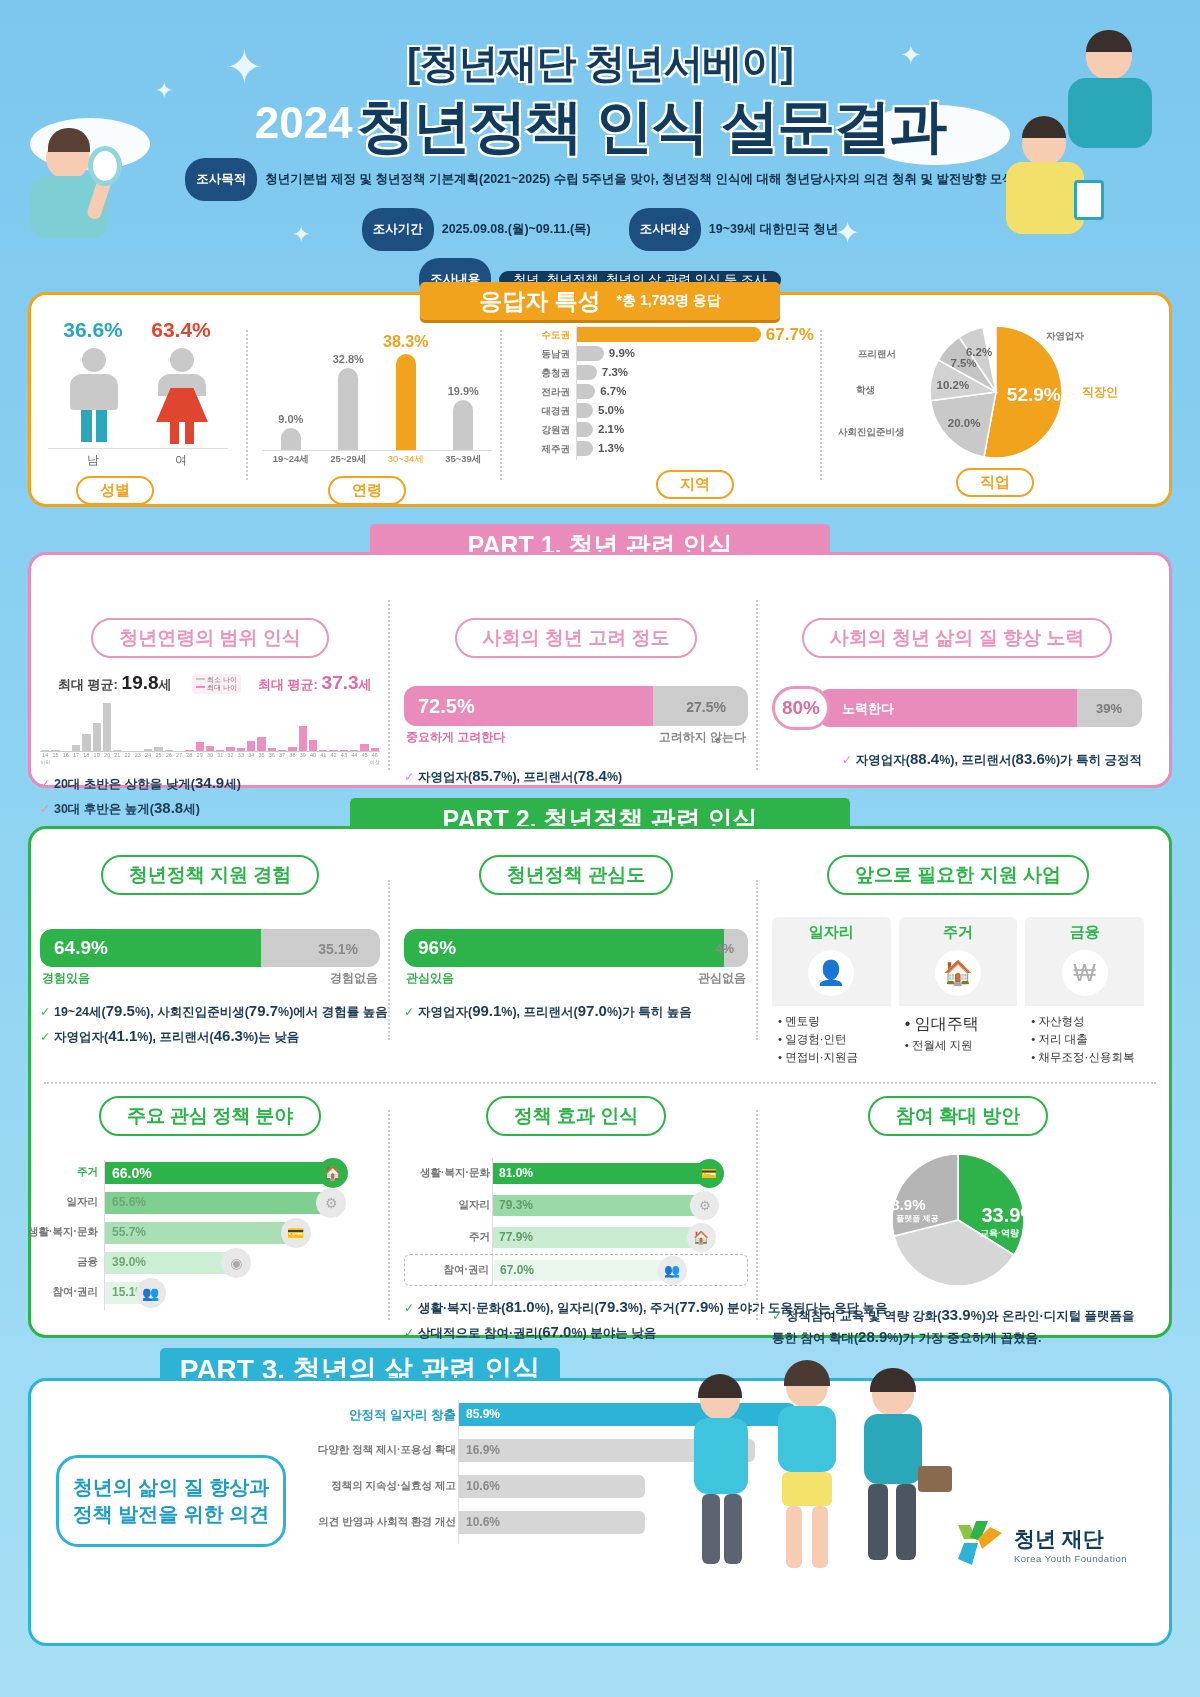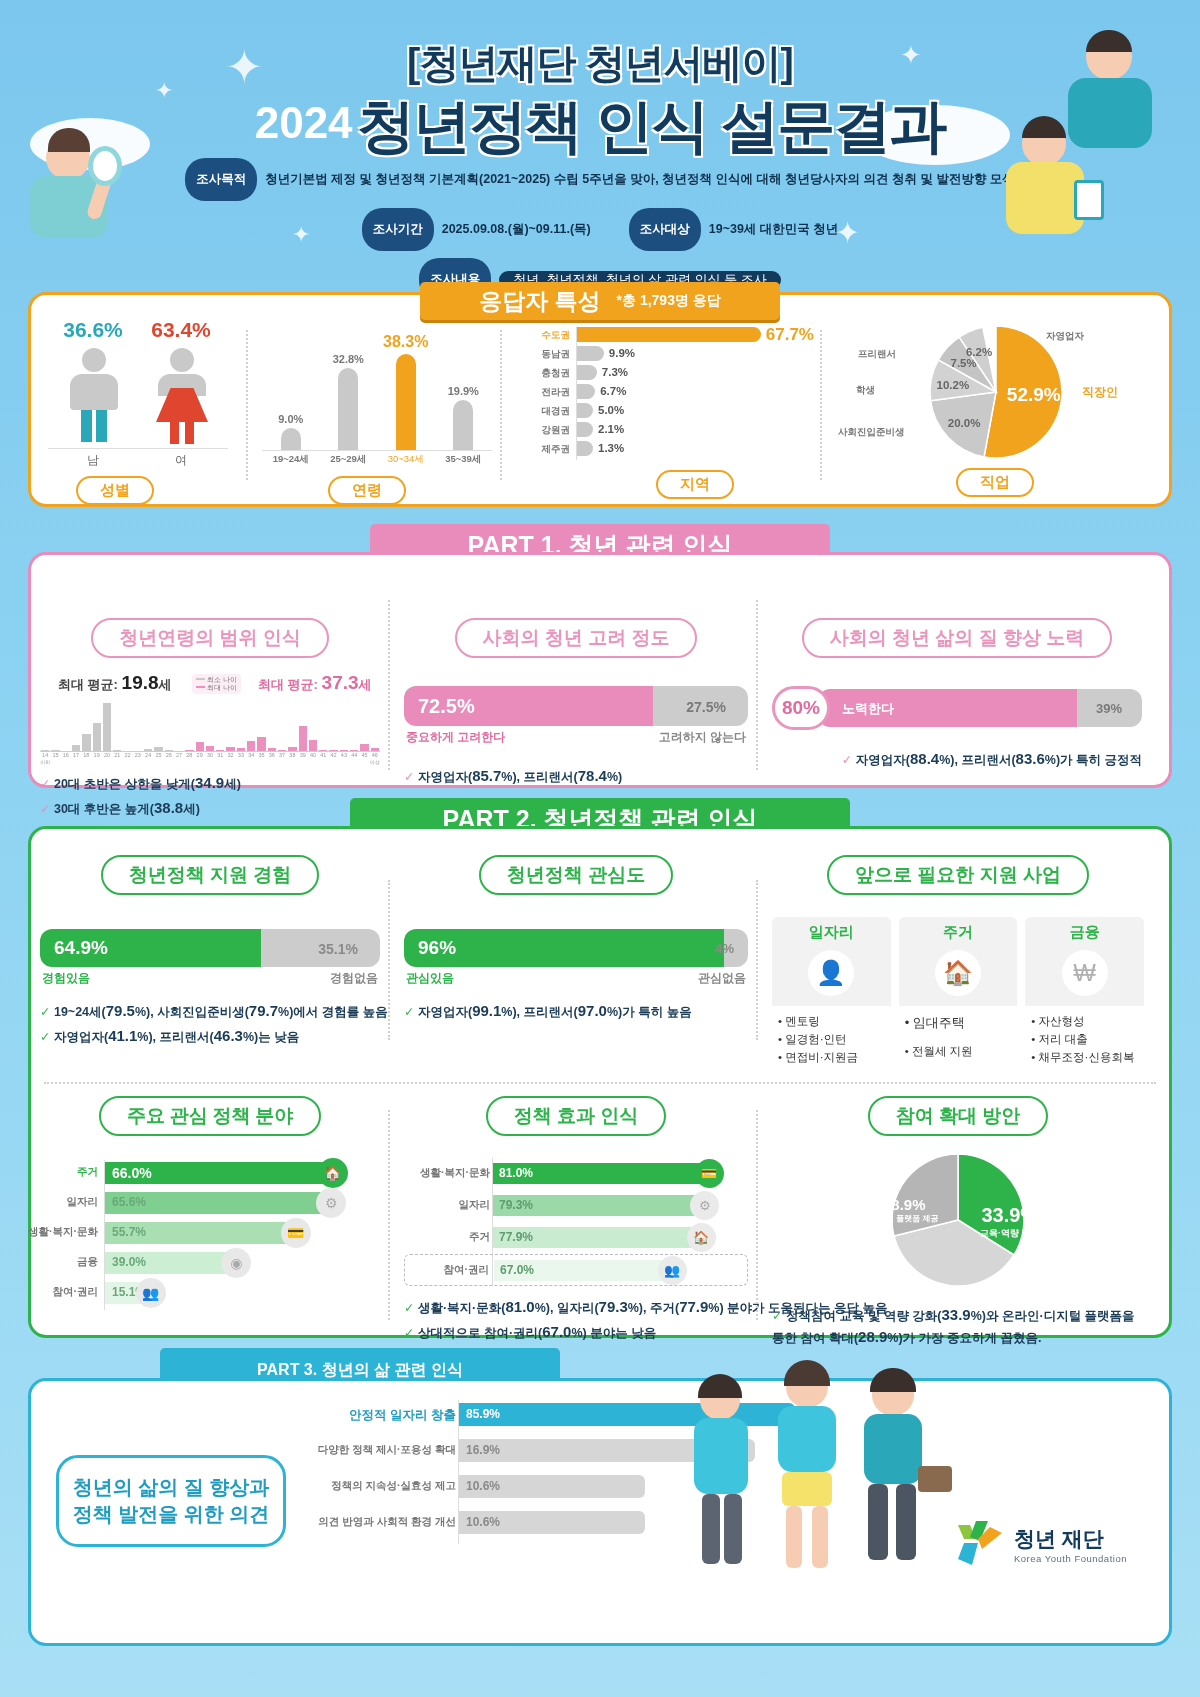--- a/index.html
+++ b/index.html
@@ -420,21 +420,21 @@
           <div style="font-size:11.5px;color:#333;margin-bottom:3px;white-space:nowrap">• 일경험·인턴</div>
           <div style="font-size:11.5px;color:#333;margin-bottom:3px;white-space:nowrap">• 면접비·지원금</div>
         </div>
       </div>
       <div style="flex: 1 1 0%;">
         <div style="background:#f2f2f2;border-radius:6px 6px 0 0;padding:6px 0 10px;text-align:center;">
           <div style="font-size:15px;font-weight:bold;color:#2eb34a;">주거</div>
           <div style="margin:8px auto 0;width:46px;height:46px;border-radius:50%;background:#fff;display:flex;align-items:center;justify-content:center;font-size:24px;color:#b0b0b0;">🏠</div>
         </div>
         <div style="padding:8px 2px 0 6px">
-          <div style="font-size:13px;color:#333;margin-bottom:12px;white-space:nowrap">• 임대주택</div>
+          <div style="font-size:16px;color:#333;margin-bottom:3px;white-space:nowrap">• 임대주택</div>
           <div style="font-size:11.5px;color:#333;margin-bottom:3px;white-space:nowrap">• 전월세 지원</div>
         </div>
       </div>
       <div style="flex: 1 1 0%;">
         <div style="background:#f2f2f2;border-radius:6px 6px 0 0;padding:6px 0 10px;text-align:center;">
           <div style="font-size:15px;font-weight:bold;color:#2eb34a;">금융</div>
           <div style="margin:8px auto 0;width:46px;height:46px;border-radius:50%;background:#fff;display:flex;align-items:center;justify-content:center;font-size:24px;color:#b0b0b0;">₩</div>
         </div>
         <div style="padding:8px 2px 0 6px">
           <div style="font-size:11.5px;color:#333;margin-bottom:3px;white-space:nowrap">• 자산형성</div>
@@ -541,21 +541,21 @@
           <div style="font-size:8px;font-weight:bold;">온라인 플랫폼 제공</div>
         </div>
       </div>
   </div>
   <div id="p2f-notes" style="margin-top:2px;">
       <div class="note" style="margin-bottom: 6px; white-space: normal; line-height: 1.45;"><span class="chk" style="color:#2eb34a">✓</span> 정책참여 교육 및 역량 강화(<b>33.9</b>%)와 온라인·디지털 플랫폼을 통한 참여 확대(<b>28.9</b>%)가 가장 중요하게 꼽혔음.</div>
     </div>
 </div>
 
 <div class="ribbon" style="left:160px;top:1348px;width:400px;height:44px;background:#2cb3d6;box-shadow:0 3px 0 #1a7e9a;">
-  <span style="font-size:16px">PART 3. 청년의 삶 관련 인식</span>
+  <span style="font-size:28px">PART 3. 청년의 삶 관련 인식</span>
 </div>
 <div class="card" style="left:28px;top:1378px;width:1144px;height:268px;border:3px solid #2cb3d6;"></div>
 
 <div style="position:absolute;left:56px;top:1455px;width:230px;height:92px;border:3px solid #2cb3d6;border-radius:22px;
             display:flex;flex-direction:column;align-items:center;justify-content:center;background:#fff;">
   <span style="font-size:20px;font-weight:bold;color:#1f9cc0;">청년의 삶의 질 향상과</span>
   <span style="font-size:20px;font-weight:bold;color:#1f9cc0;">정책 발전을 위한 의견</span>
 </div>
 
 <div id="p3-rows" style="position:absolute;left:290px;top:1400px;width:420px;">

